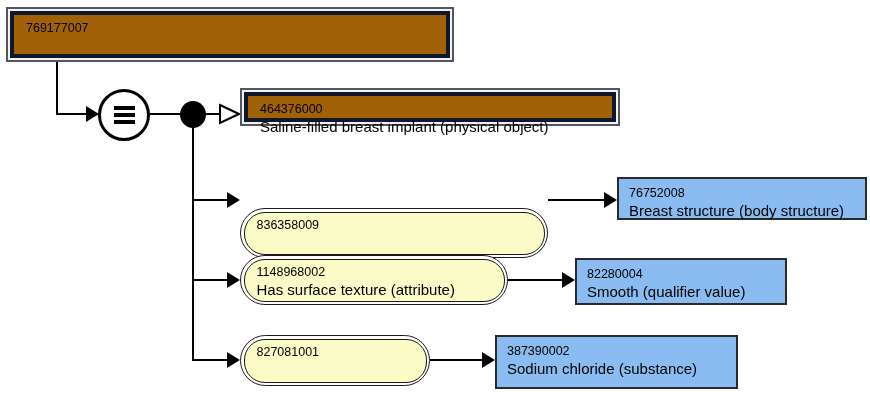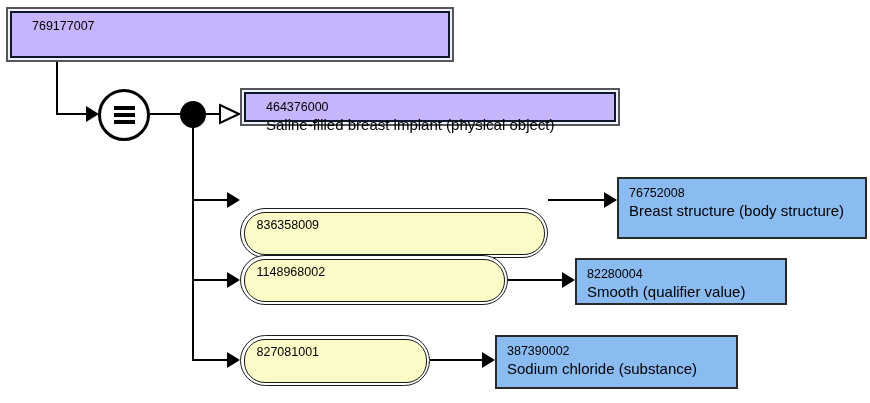--- a/index.html
+++ b/index.html
@@ -19,24 +19,24 @@
   .abs { position: absolute; box-sizing: border-box; }
 
   
   .concept-outer {
     border: 2px solid #55555c;
     background: #f2f2f8;
     padding: 2px;
   }
   .concept-inner {
     width: 100%; height: 100%;
-    border: 2px solid #0f172a;
-    background: #c4b5fd;
+    border: 4px solid #0f172a;
+    background: #a16207;
     box-sizing: border-box;
-    padding: 5px 6px 0 20px;
+    padding: 5px 6px 0 12px;
   }
 
   
   .stadium-outer {
     border: 1.5px solid #1a1a1a;
     border-radius: 26px;
     background: #ffffff;
     padding: 2.5px;
   }
   .stadium-inner {
@@ -107,21 +107,21 @@
   .stad2 { left: 240px; top: 255px; width: 268px; height: 50px; }
   .stad3 { left: 240px; top: 335px; width: 190px; height: 51px; }
 
   .ar1-line { left: 548px; top: 199px; width: 58px; height: 2px; }
   .ar1-head { left: 604px; top: 192px; }
   .ar2-line { left: 508px; top: 279px; width: 56px; height: 2px; }
   .ar2-head { left: 562px; top: 272px; }
   .ar3-line { left: 430px; top: 359px; width: 54px; height: 2px; }
   .ar3-head { left: 482px; top: 352px; }
 
-  .val1 { left: 617px; top: 177px; width: 250px; height: 62px; }
+  .val1 { left: 617px; top: 177px; width: 250px; height: 43px; }
   .val2 { left: 575px; top: 258px; width: 212px; height: 47px; }
   .val3 { left: 495px; top: 335px; width: 243px; height: 54px; }
 </style>
 </head>
 <body>
 
 <div id="canvas">
 
   <div class="abs concept-outer box-focus">
     <div class="concept-inner">
@@ -168,20 +168,21 @@
   <div class="abs value-box val1">
     <div class="node-id">76752008</div>
     <div class="node-term">Breast structure (body structure)</div>
   </div>
 
   <div class="abs line br2-line"></div>
   <div class="abs arrow-right br2-head"></div>
   <div class="abs stadium-outer stad2">
     <div class="stadium-inner">
       <div class="node-id">1148968002</div>
+      <div class="node-term">Has surface texture (attribute)</div>
     </div>
   </div>
   <div class="abs line ar2-line"></div>
   <div class="abs arrow-right ar2-head"></div>
   <div class="abs value-box val2">
     <div class="node-id">82280004</div>
     <div class="node-term">Smooth (qualifier value)</div>
   </div>
 
   <div class="abs line br3-line"></div>

